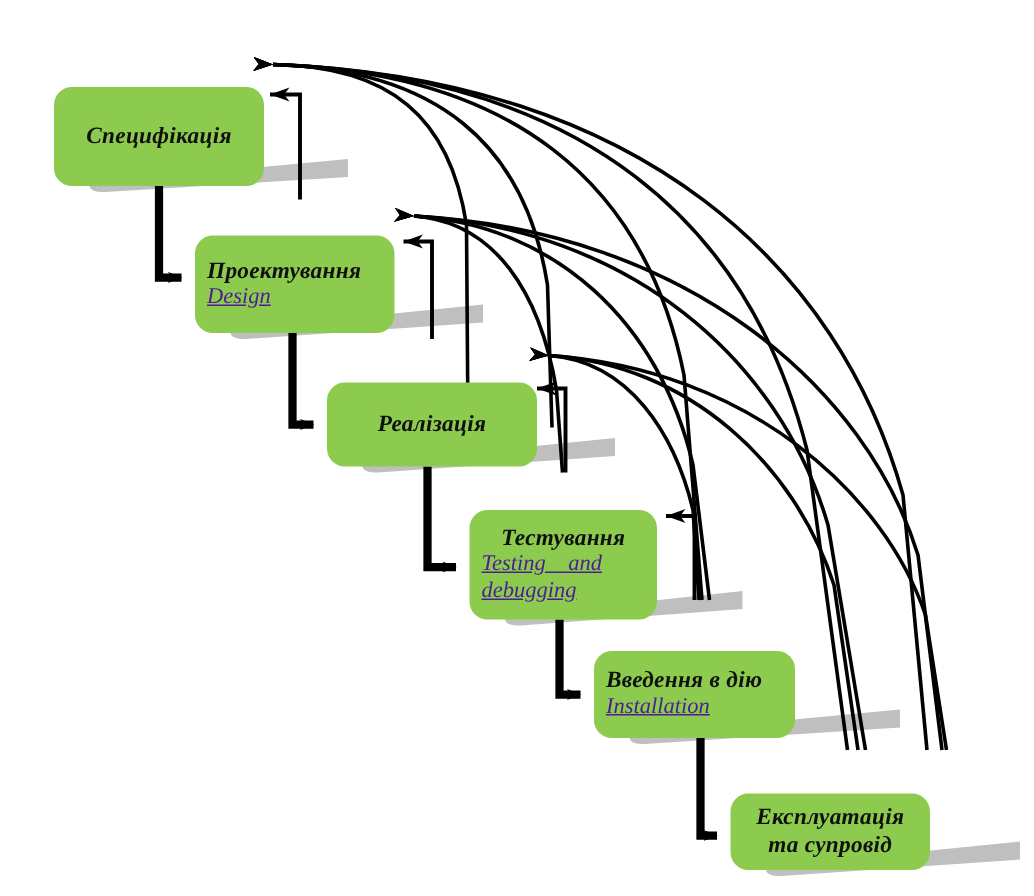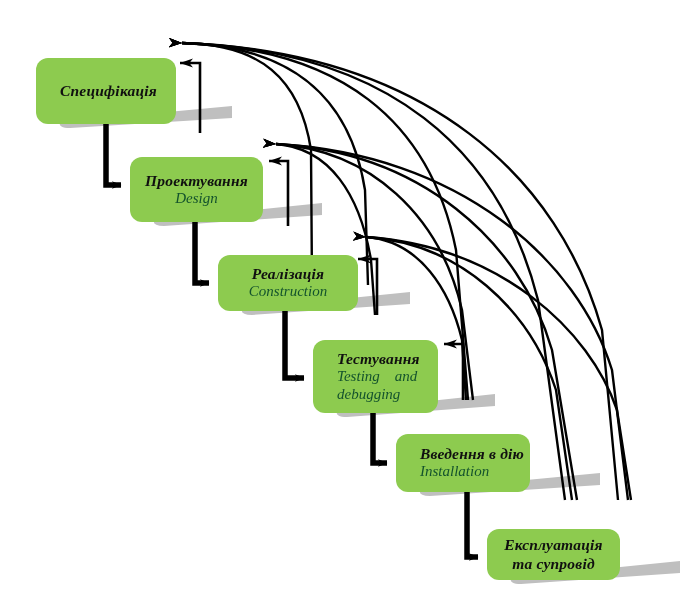--- a/index.html
+++ b/index.html
@@ -24,38 +24,39 @@
   }
   .stage-box {
     position: absolute;
     box-sizing: border-box;
     background: #8DCB4F;
     border-radius: 12px;
     z-index: 5;
     display: flex;
     flex-direction: column;
     justify-content: center;
-    padding: 4px 24px;
+    padding: 4px 8px;
   }
   .stage-title {
     font-weight: bold;
     font-style: italic;
     font-size: 15.5px;
     color: #101010;
     line-height: 1.18;
     white-space: pre;
     letter-spacing: 0.2px;
   }
   .stage-sub {
     font-style: italic;
     font-weight: normal;
     font-size: 15px;
-    color: #14532d;
+    color: #4c1d95;
     line-height: 1.18;
     white-space: pre;
+    text-decoration: underline;
   }
   .align-center .stage-title,
   .align-center .stage-sub { text-align: center; }
   .align-left .stage-title,
   .align-left .stage-sub { text-align: left; }
   .title-center .stage-title { text-align: center; }
 </style>
 </head>
 <body>
 
@@ -111,28 +112,27 @@
       <path d="M 366,237 C 420,241 450,290 462,340 L 466,400" marker-start="url(#arrowThin)"></path>
       <path d="M 366,237 C 460,243 530,310 556,390 L 572,500" marker-start="url(#arrowThin)"></path>
       <path d="M 366,237 C 500,246 590,330 617,410 L 631,500" marker-start="url(#arrowThin)"></path>
     </g>
   </svg>
 
   <div class="stage-box align-center" style="left:36px; top:58px; width:140px; height:66px;">
     <div class="stage-title">Специфікація</div>
   </div>
 
-  <div class="stage-box align-left" style="left:130px; top:157px; width:133px; height:65px;align-items:center;">
+  <div class="stage-box align-left" style="left:130px; top:157px; width:133px; height:65px;">
     <div class="stage-title">Проектування</div>
     <div class="stage-sub">Design</div>
   </div>
 
   <div class="stage-box align-center" style="left:218px; top:255px; width:140px; height:56px;">
     <div class="stage-title">Реалізація</div>
-    <div class="stage-sub">Construction</div>
   </div>
 
   <div class="stage-box align-left title-center" style="left:313px; top:340px; width:125px; height:73px;">
     <div class="stage-title">Тестування</div>
     <div class="stage-sub">Testing    and
 debugging</div>
   </div>
 
   <div class="stage-box align-left" style="left:396px; top:434px; width:134px; height:58px;">
     <div class="stage-title">Введення в дію</div>

